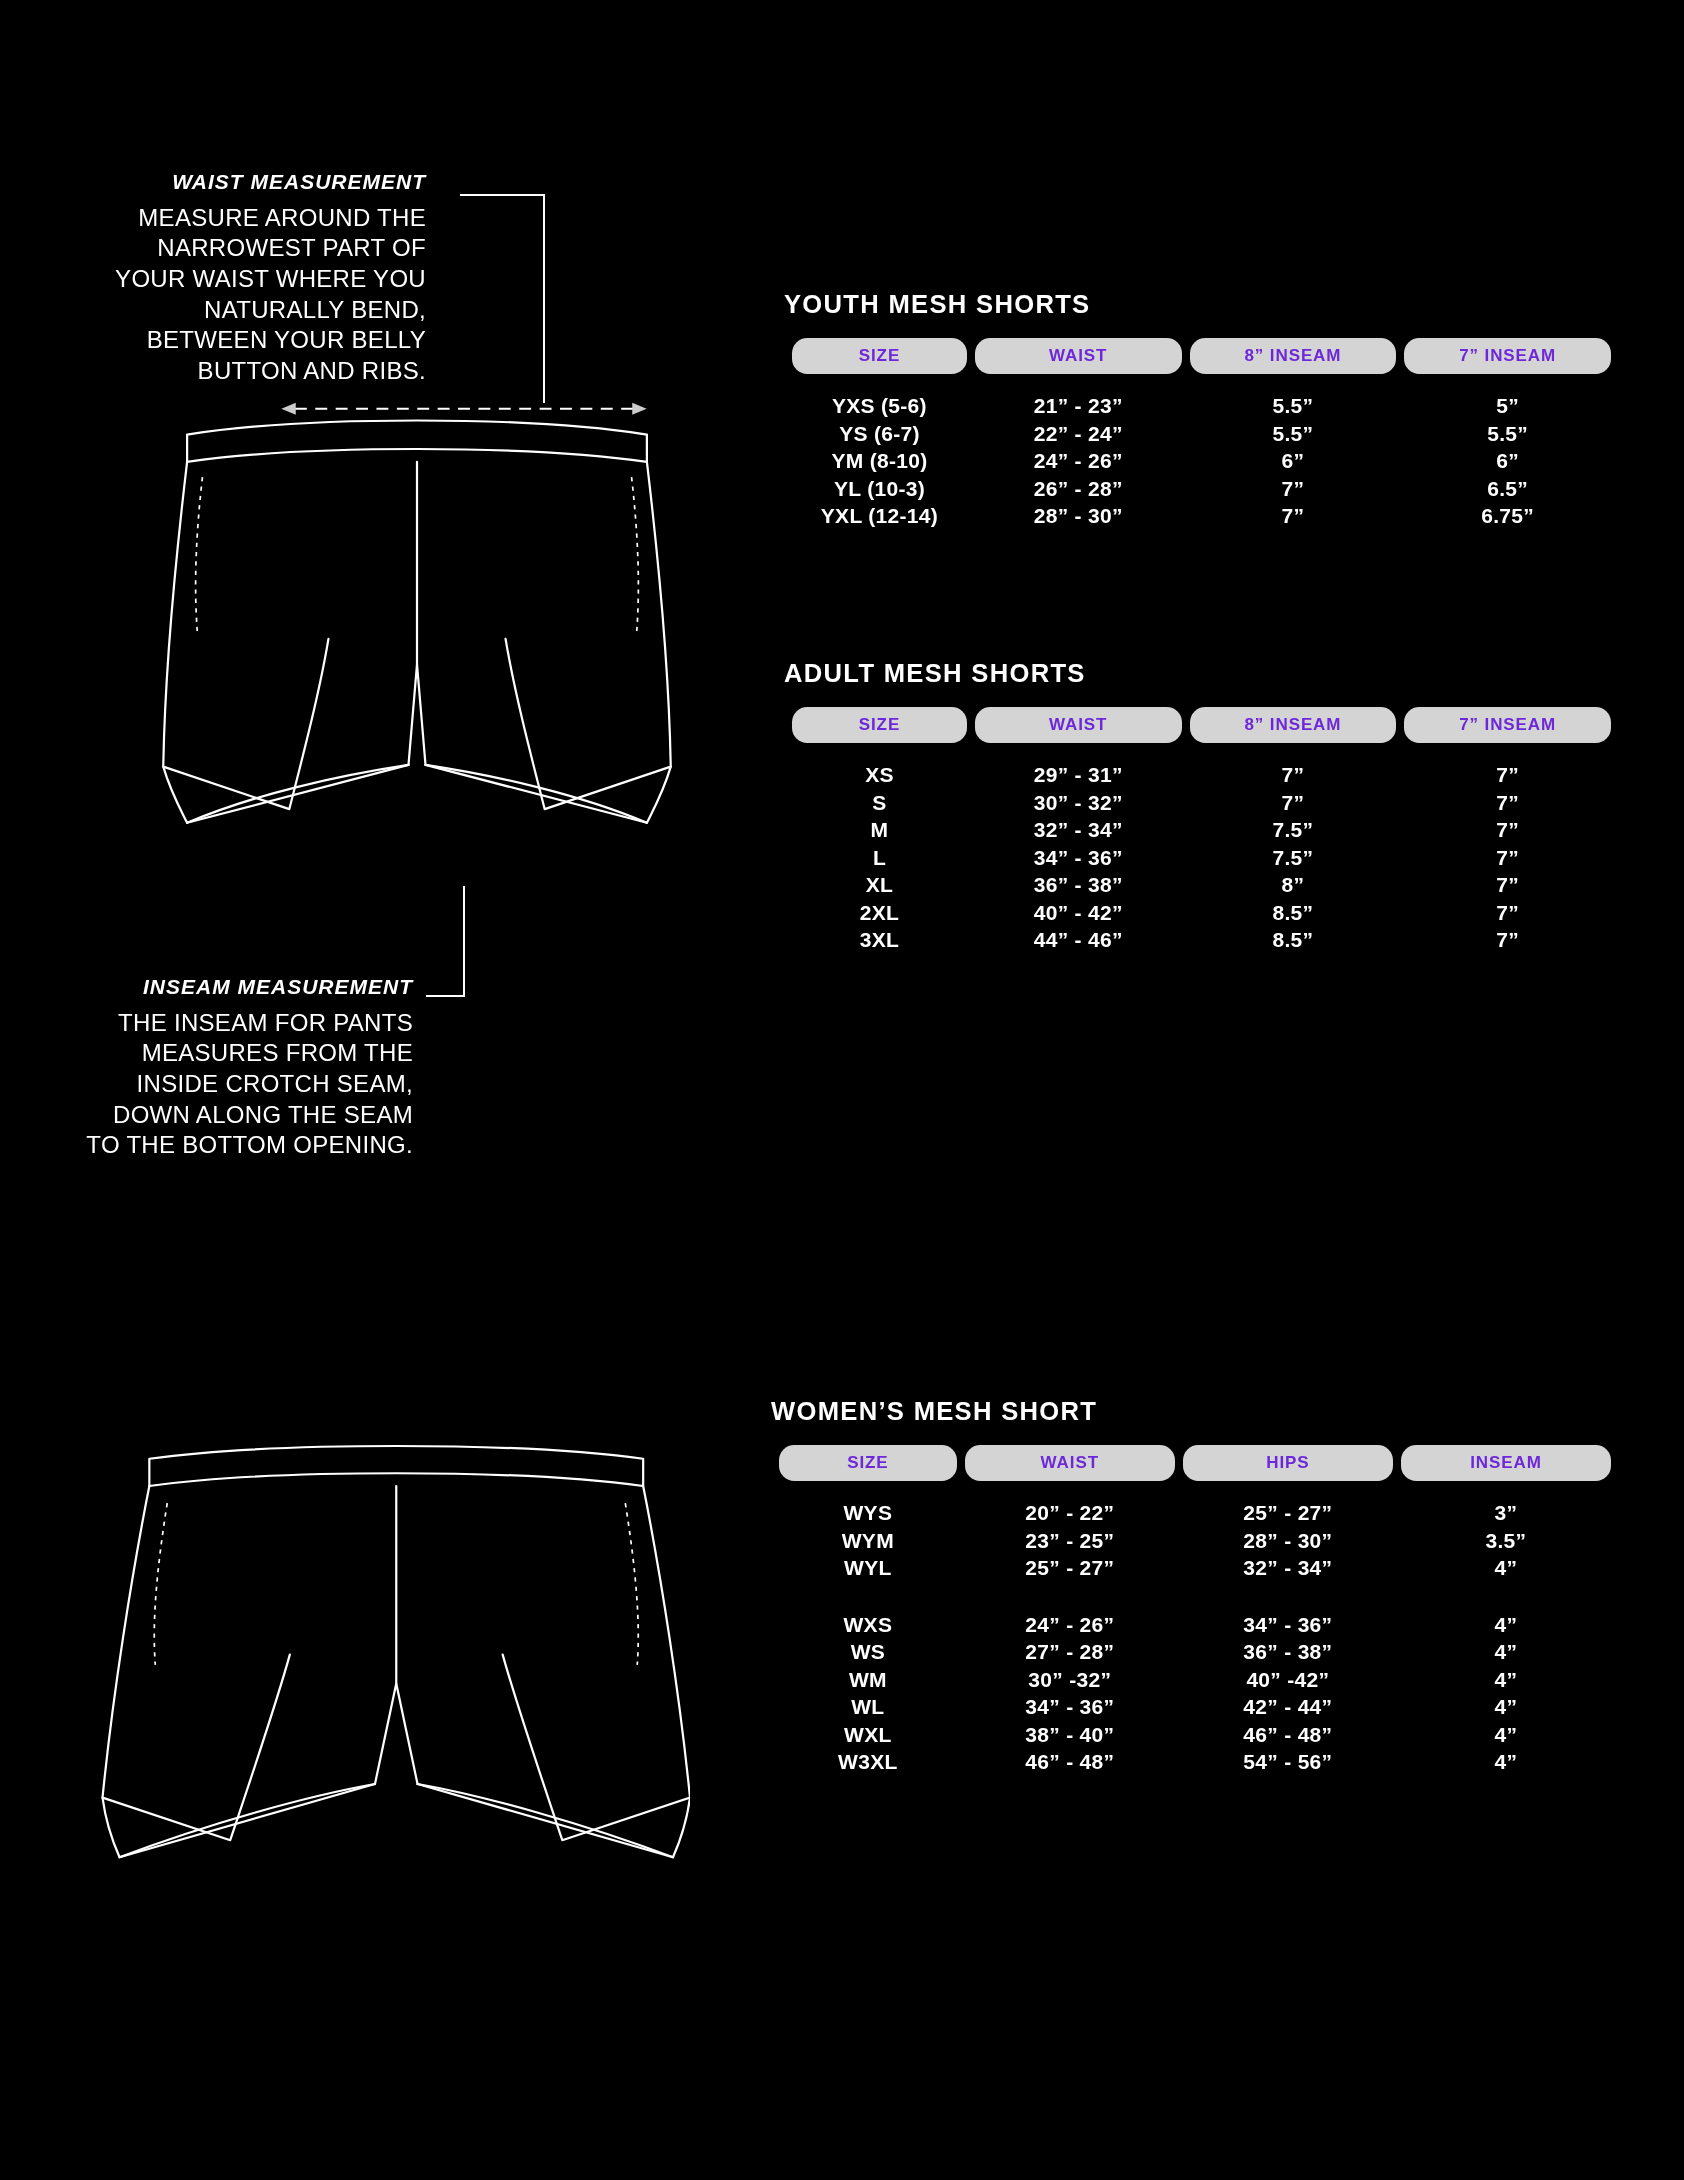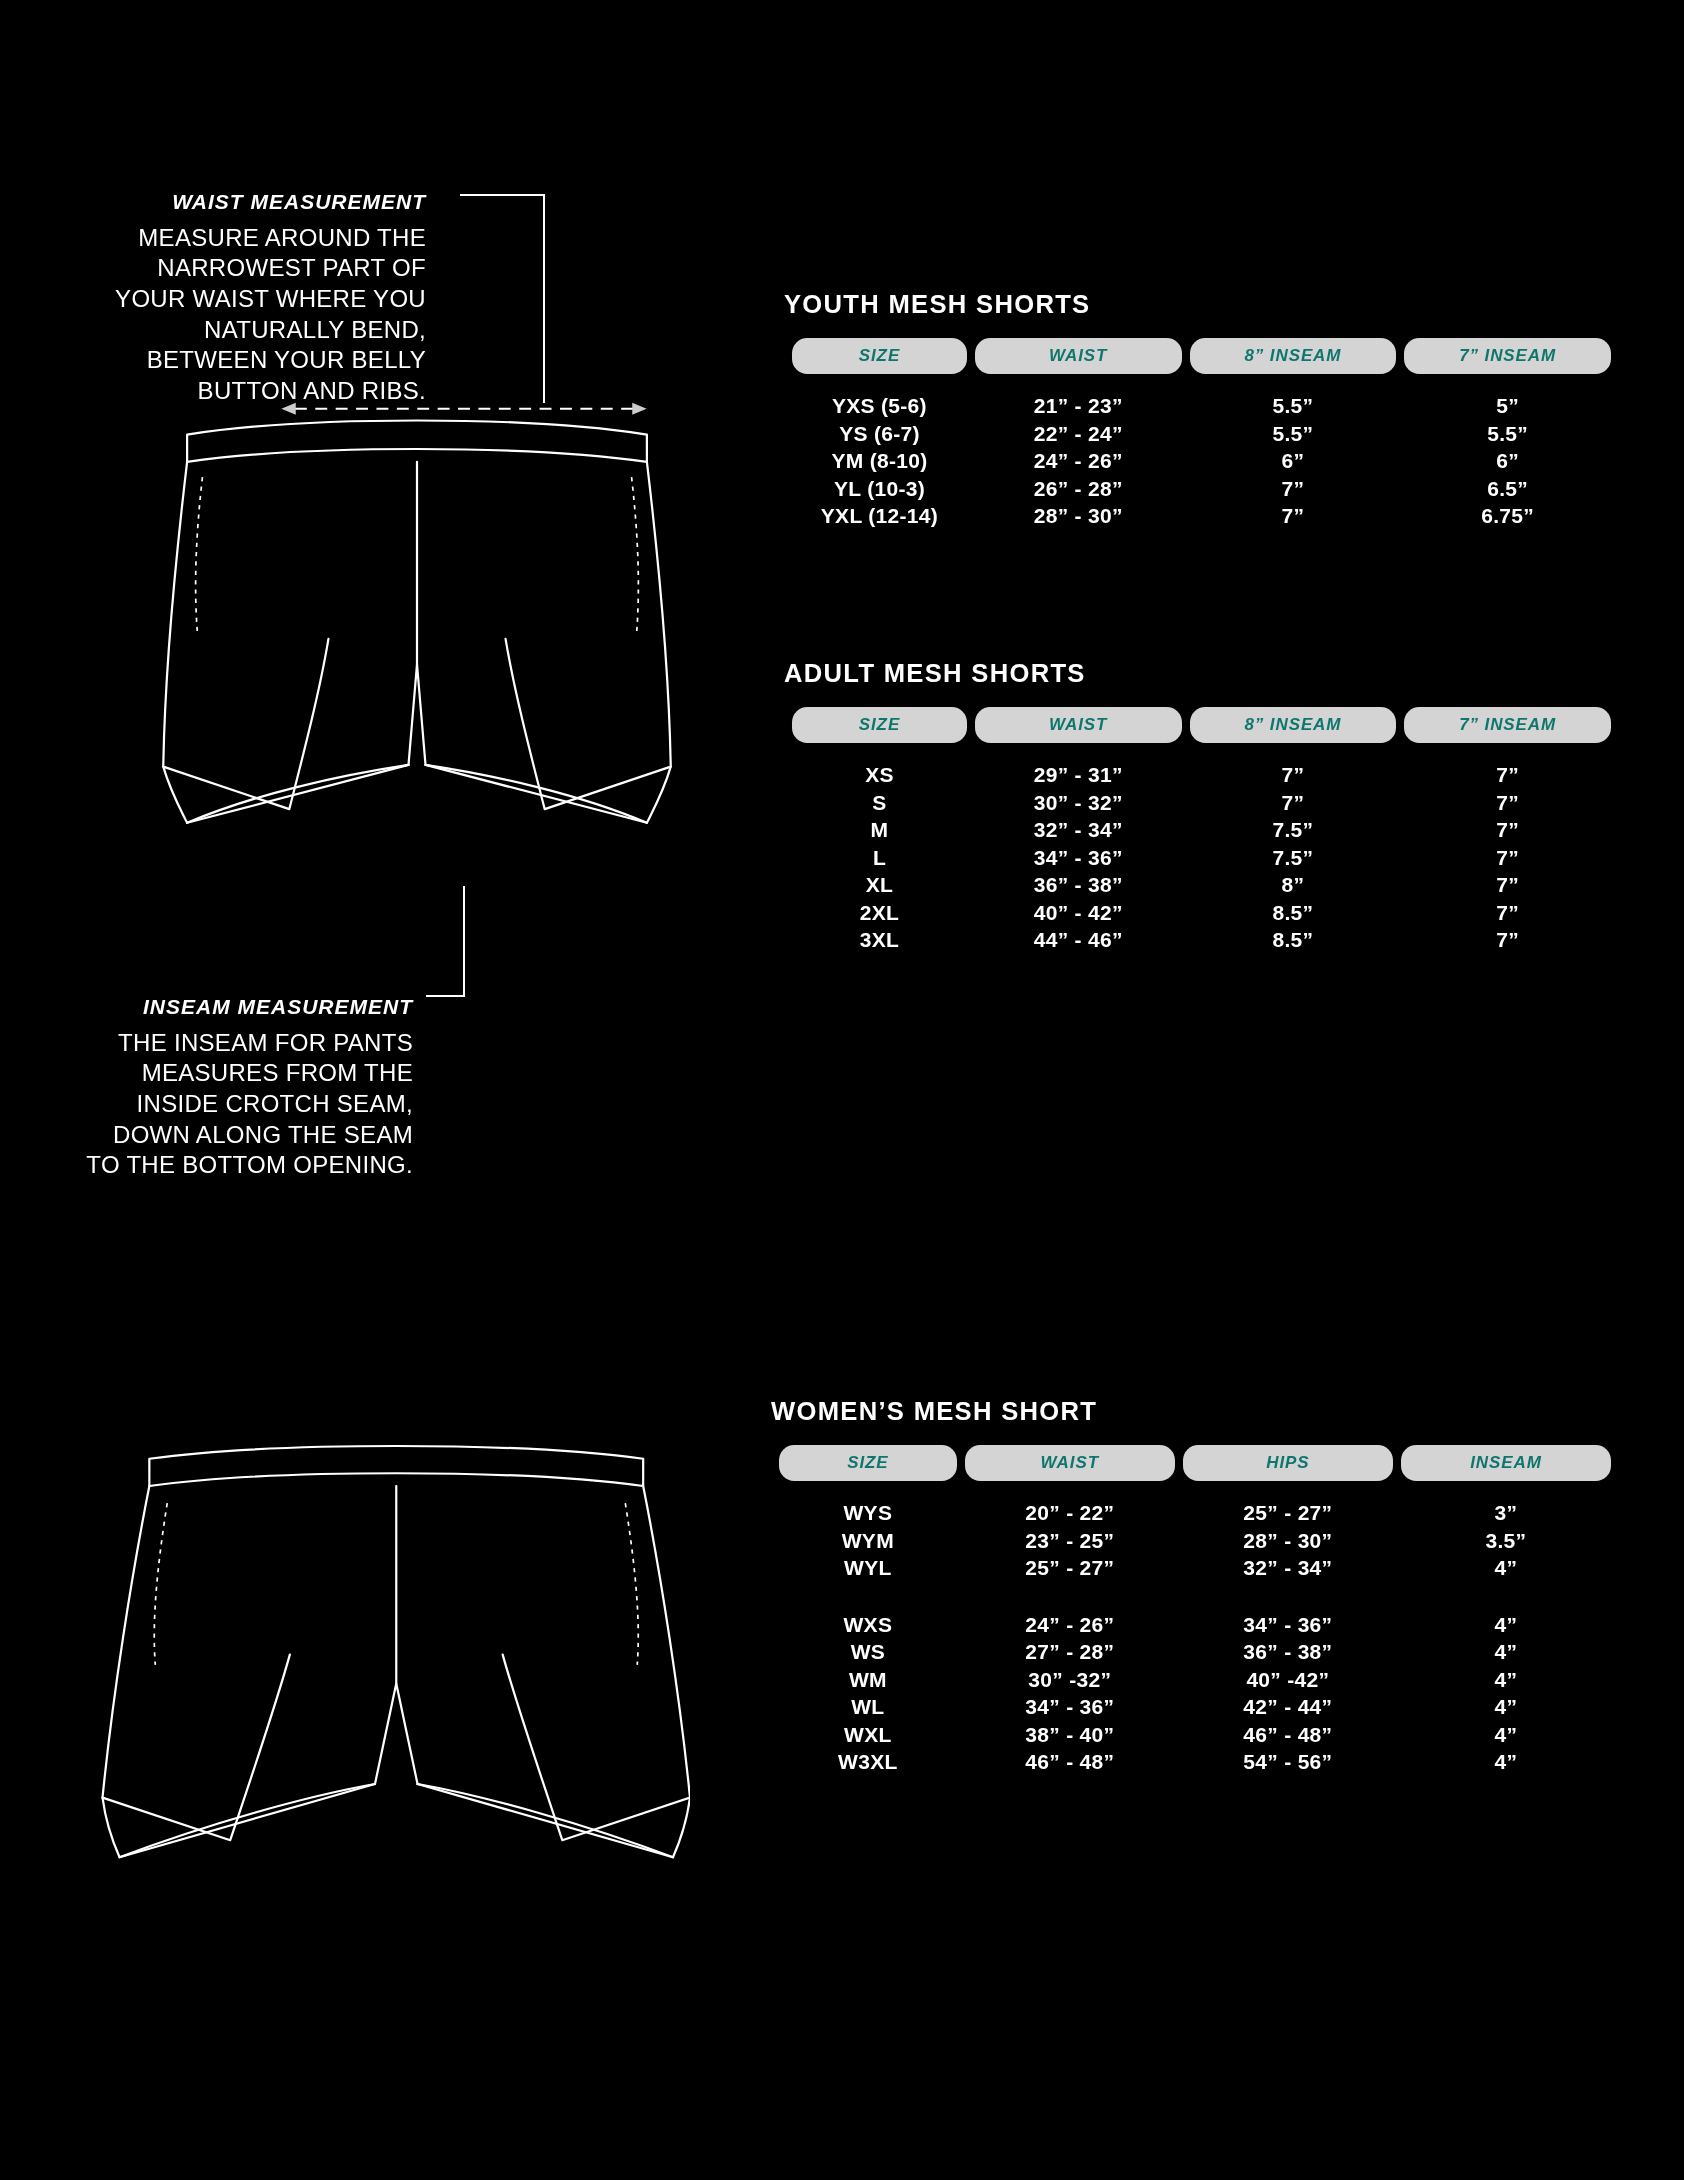--- a/index.html
+++ b/index.html
@@ -23,21 +23,20 @@
     letter-spacing: 0.4px;
   }
   .annot-title {
     font-style: italic;
     font-weight: bold;
     font-size: 21px;
     letter-spacing: 1px;
     text-transform: uppercase;
     margin-bottom: 8.5px;
     white-space: nowrap;
-    margin-top: 20px;
   }
   .annot-body {
     font-size: 24px;
     line-height: 1.28;
     text-transform: uppercase;
     letter-spacing: 0.3px;
   }
 
   #waist-annot { left: 85px; top: 170px; width: 341px; }
   #inseam-annot { left: 81px; top: 975px; width: 332px; }
@@ -76,22 +75,21 @@
     text-transform: uppercase;
     margin-bottom: 19px;
   }
   table.size-table {
     border-collapse: separate;
     border-spacing: 8.5px 0;
     width: 100%;
   }
   table.size-table th {
     background: #d4d4d4;
-    color: #0f766e;
-    font-style: italic;
+    color: #6d28d9;
     font-weight: bold;
     font-size: 17px;
     letter-spacing: 0.9px;
     text-transform: uppercase;
     padding: 7.7px 0 8.5px 0;
     border-radius: 15.3px;
     text-align: center;
   }
   table.size-table td {
     text-align: center;

